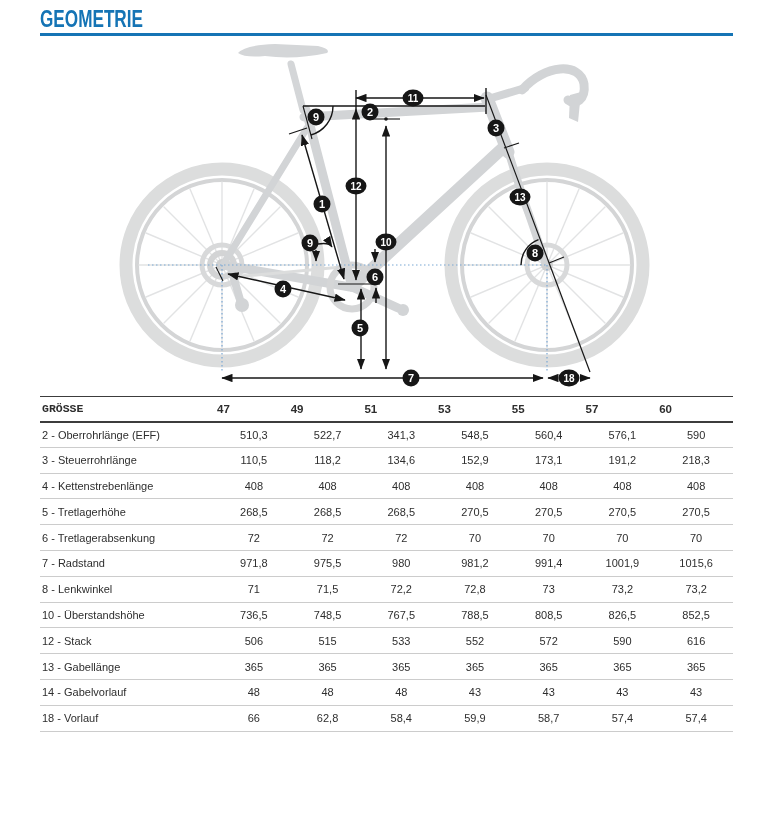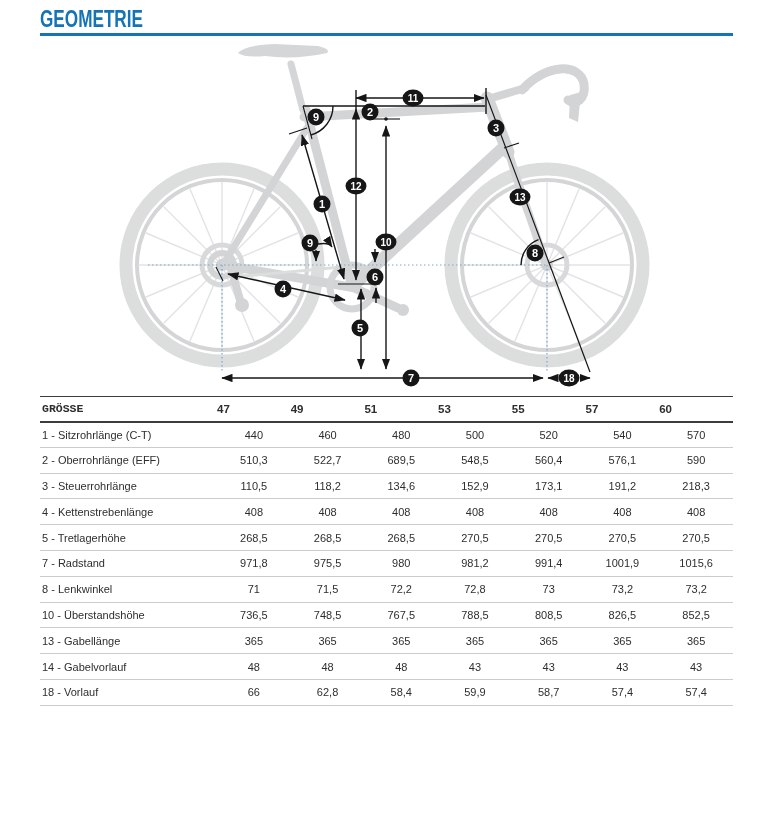--- a/index.html
+++ b/index.html
@@ -203,34 +203,24 @@
         <th>49</th>
         <th>51</th>
         <th>53</th>
         <th>55</th>
         <th>57</th>
         <th>60</th>
       </tr>
   </thead>
   <tbody>
       <tr>
-        <td class="lbl">1 - Sitzrohrlänge (C-T)</td>
-        <td>440</td>
-        <td>460</td>
-        <td>480</td>
-        <td>500</td>
-        <td>520</td>
-        <td>540</td>
-        <td>570</td>
-      </tr>
-      <tr>
         <td class="lbl">2 - Oberrohrlänge (EFF)</td>
         <td>510,3</td>
         <td>522,7</td>
-        <td>689,5</td>
+        <td>341,3</td>
         <td>548,5</td>
         <td>560,4</td>
         <td>576,1</td>
         <td>590</td>
       </tr>
       <tr>
         <td class="lbl">3 - Steuerrohrlänge</td>
         <td>110,5</td>
         <td>118,2</td>
         <td>134,6</td>
@@ -253,20 +243,30 @@
         <td class="lbl">5 - Tretlagerhöhe</td>
         <td>268,5</td>
         <td>268,5</td>
         <td>268,5</td>
         <td>270,5</td>
         <td>270,5</td>
         <td>270,5</td>
         <td>270,5</td>
       </tr>
       <tr>
+        <td class="lbl">6 - Tretlagerabsenkung</td>
+        <td>72</td>
+        <td>72</td>
+        <td>72</td>
+        <td>70</td>
+        <td>70</td>
+        <td>70</td>
+        <td>70</td>
+      </tr>
+      <tr>
         <td class="lbl">7 - Radstand</td>
         <td>971,8</td>
         <td>975,5</td>
         <td>980</td>
         <td>981,2</td>
         <td>991,4</td>
         <td>1001,9</td>
         <td>1015,6</td>
       </tr>
       <tr>
@@ -283,20 +283,30 @@
         <td class="lbl">10 - Überstandshöhe</td>
         <td>736,5</td>
         <td>748,5</td>
         <td>767,5</td>
         <td>788,5</td>
         <td>808,5</td>
         <td>826,5</td>
         <td>852,5</td>
       </tr>
       <tr>
+        <td class="lbl">12 - Stack</td>
+        <td>506</td>
+        <td>515</td>
+        <td>533</td>
+        <td>552</td>
+        <td>572</td>
+        <td>590</td>
+        <td>616</td>
+      </tr>
+      <tr>
         <td class="lbl">13 - Gabellänge</td>
         <td>365</td>
         <td>365</td>
         <td>365</td>
         <td>365</td>
         <td>365</td>
         <td>365</td>
         <td>365</td>
       </tr>
       <tr>

